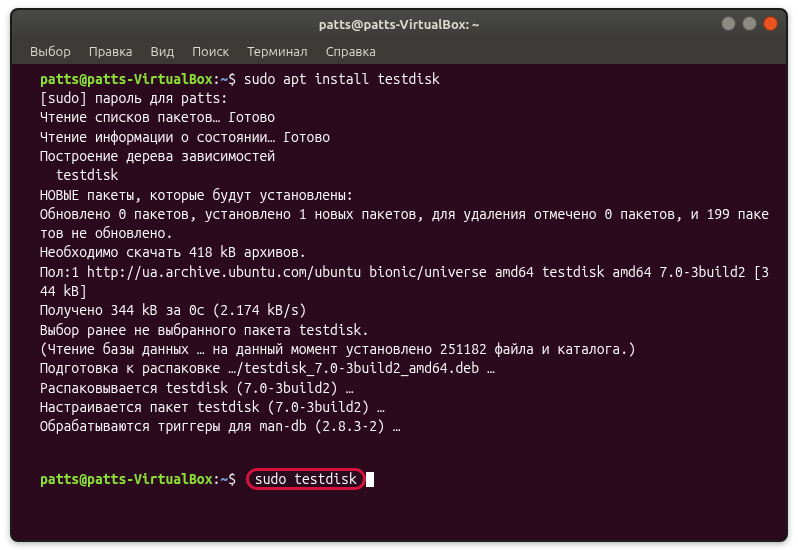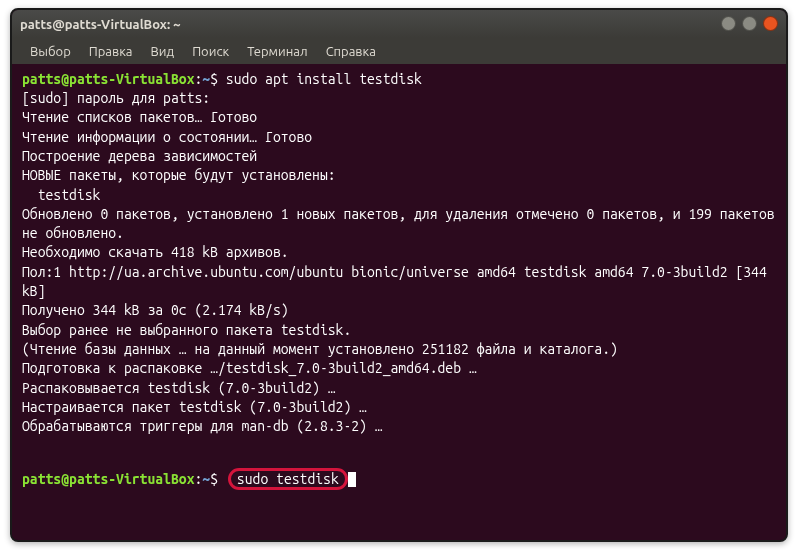--- a/index.html
+++ b/index.html
@@ -18,20 +18,21 @@
       border-radius: 8px;
       overflow: hidden;
       background: #2c001e;
       box-shadow: 0 2px 6px rgba(0,0,0,0.3);
     }
     .titlebar {
       height: 28px;
       background: linear-gradient(to bottom, #4a4a48, #3c3b37);
       display: flex;
       align-items: center;
+      justify-content: center;
       position: relative;
       padding: 12px 8px;
     }
     .title {
       color: #dfdbd2;
       font-family: Ubuntu, sans-serif;
       font-size: 13px;
       font-weight: bold;
     }
     .window-controls {
@@ -59,21 +60,21 @@
     }
     .menu-item {
       color: #dfdbd2;
       font-family: Ubuntu, sans-serif;
       font-size: 13px;
       padding: 2px 8px;
       cursor: pointer;
     }
     .terminal {
       background: #2c0a1e;
-      padding: 6px 10px 50px 10px;
+      padding: 6px 10px 50px 28px;
       font-size: 14px;
       line-height: 1.38;
       color: #ffffff;
       font-family: "Ubuntu Mono", "DejaVu Sans Mono", monospace;
       min-height: 440px;
     }
     .prompt-user { color: #8ae234; font-weight: bold; }
     .prompt-tilde { color: #729fcf; font-weight: bold; }
     .dollar { color: #ffffff; }
     .cmd { color: #ffffff; }
@@ -114,22 +115,22 @@
     <span class="menu-item">Поиск</span>
     <span class="menu-item">Терминал</span>
     <span class="menu-item">Справка</span>
   </div>
   <div class="terminal">
     <div class="line"><span class="prompt-user">patts@patts-VirtualBox</span><span class="dollar">:</span><span class="prompt-tilde">~</span><span class="dollar">$</span><span class="cmd"> sudo apt install testdisk</span></div>
     <div class="line">[sudo] пароль для patts:</div>
     <div class="line">Чтение списков пакетов… Готово</div>
     <div class="line">Чтение информации о состоянии… Готово</div>
     <div class="line">Построение дерева зависимостей</div>
+    <div class="line">  testdisk</div>
     <div class="line">НОВЫЕ пакеты, которые будут установлены:</div>
-    <div class="line">  testdisk</div>
     <div class="line">Обновлено 0 пакетов, установлено 1 новых пакетов, для удаления отмечено 0 пакетов, и 199 пакетов не обновлено.</div>
     <div class="line">Необходимо скачать 418 kB архивов.</div>
     <div class="line">Пол:1 http://ua.archive.ubuntu.com/ubuntu bionic/universe amd64 testdisk amd64 7.0-3build2 [344 kB]</div>
     <div class="line">Получено 344 kB за 0с (2.174 kB/s)</div>
     <div class="line">Выбор ранее не выбранного пакета testdisk.</div>
     <div class="line">(Чтение базы данных … на данный момент установлено 251182 файла и каталога.)</div>
     <div class="line">Подготовка к распаковке …/testdisk_7.0-3build2_amd64.deb …</div>
     <div class="line">Распаковывается testdisk (7.0-3build2) …</div>
     <div class="line">Настраивается пакет testdisk (7.0-3build2) …</div>
     <div class="line">Обрабатываются триггеры для man-db (2.8.3-2) …</div>

